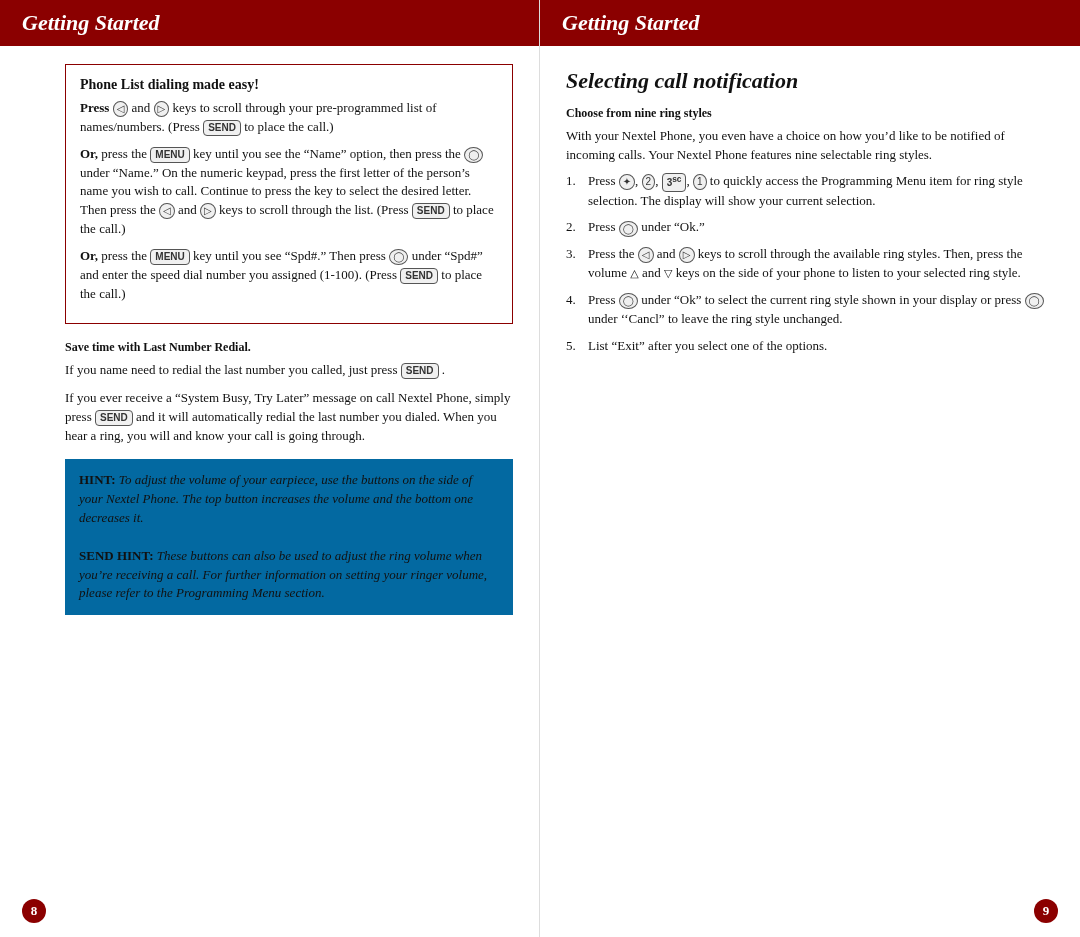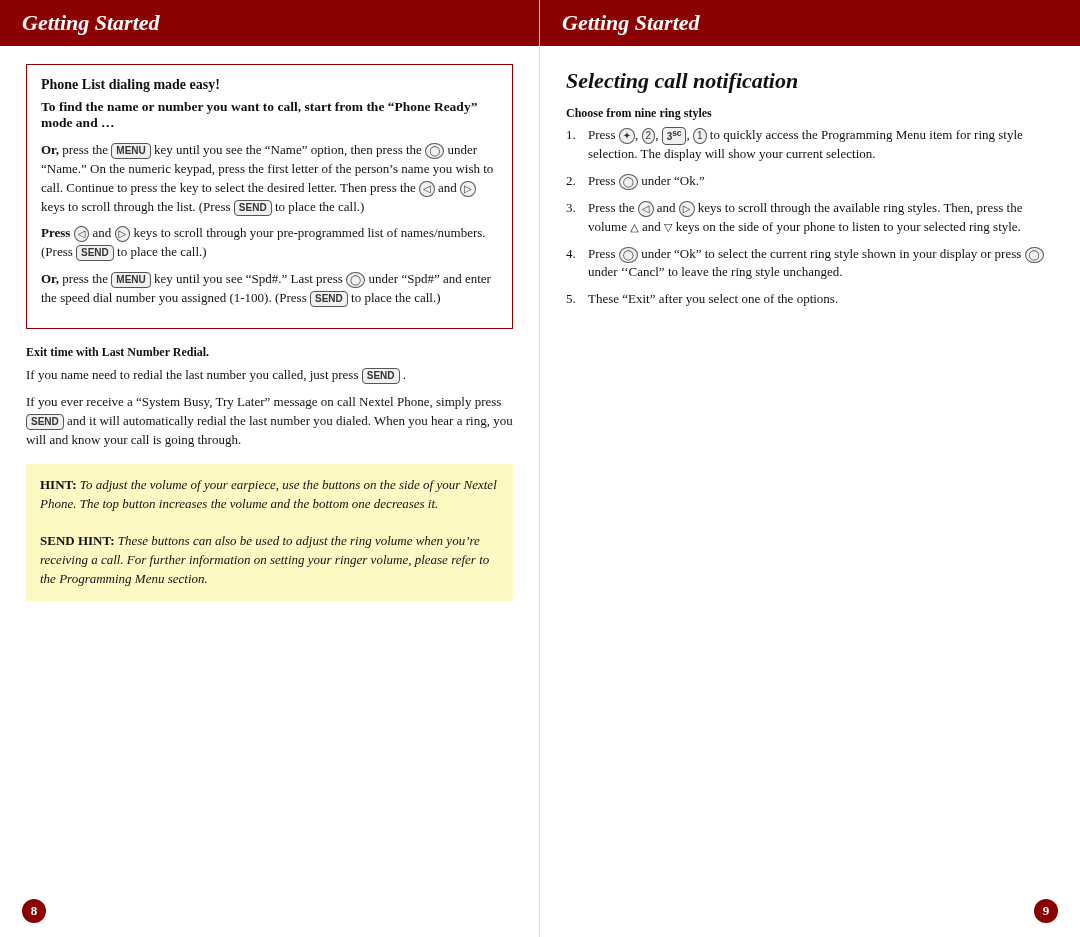--- a/index.html
+++ b/index.html
@@ -47,20 +47,21 @@
       font-size: 22px;
       font-weight: bold;
       font-family: Georgia, serif;
     }
 
     
     .page-content {
       padding: 18px 26px;
       flex: 1;
       overflow: hidden;
+      margin-left: 39px;
     }
 
     
     .phone-list-box {
       border: 1.5px solid #8b0000;
       padding: 12px 14px;
       margin-bottom: 16px;
     }
 
     .phone-list-box .box-title {
@@ -123,21 +124,21 @@
 
     
     .body-para {
       margin-bottom: 8px;
       line-height: 1.48;
       font-size: 13px;
     }
 
     
     .hint-box {
-      background: #fef9c3;
+      background: #0369a1;
       border: none;
       padding: 12px 14px;
       margin-top: 14px;
       font-style: italic;
       font-size: 13px;
       line-height: 1.45;
     }
 
     .hint-box strong {
       font-style: normal;
@@ -211,49 +212,48 @@
 
 <div class="page-container">
 
   <div class="left-page">
     <div class="page-header">Getting Started</div>
 
     <div class="page-content">
 
       <div class="phone-list-box">
         <div class="box-title">Phone List dialing made easy!</div>
-        <div class="box-subtitle">To find the name or number you want to call, start from the “Phone Ready” mode and …</div>
+
+        <p class="body-para">
+          <strong>Press</strong>
+          <span> </span><span class="btn-icon-round">◁</span>
+          <span> and </span><span class="btn-icon-round">▷</span>
+          <span> keys to scroll through your pre-programmed list of names/numbers. (Press </span><span class="btn-icon">SEND</span><span> to place the call.)</span>
+        </p>
 
         <p class="body-para">
           <strong>Or,</strong>
           <span> press the </span><span class="btn-icon">MENU</span>
           <span> key until you see the “Name” option, then press the </span><span class="btn-icon-round">◯</span>
           <span> under “Name.” On the numeric keypad, press the first letter of the person’s name you wish to call. Continue to press the key to select the desired letter.  Then press the </span><span class="btn-icon-round">◁</span>
           <span> and </span><span class="btn-icon-round">▷</span>
           <span> keys to scroll through the list. (Press </span><span class="btn-icon">SEND</span>
           <span> to place the call.)</span>
         </p>
 
         <p class="body-para">
-          <strong>Press</strong>
-          <span> </span><span class="btn-icon-round">◁</span>
-          <span> and </span><span class="btn-icon-round">▷</span>
-          <span> keys to scroll through your pre-programmed list of names/numbers. (Press </span><span class="btn-icon">SEND</span><span> to place the call.)</span>
-        </p>
-
-        <p class="body-para">
           <strong>Or,</strong>
           <span> press the </span><span class="btn-icon">MENU</span>
-          <span> key until you see “Spd#.”  Last press </span><span class="btn-icon-round">◯</span>
+          <span> key until you see “Spd#.”  Then press </span><span class="btn-icon-round">◯</span>
           <span> under “Spd#” and enter the speed dial number you assigned (1-100).  (Press </span><span class="btn-icon">SEND</span>
           <span> to place the call.)</span>
         </p>
       </div>
 
-      <div class="section-header">Exit time with Last Number Redial.</div>
+      <div class="section-header">Save time with Last Number Redial.</div>
       <p class="body-para">
         <span>If you name need to redial the last number you called, just press </span><span class="btn-icon">SEND</span>
         <span> .</span>
       </p>
 
       <p class="body-para">
         <span>If you ever receive a “System Busy, Try Later” message on call Nextel Phone, simply press </span><span class="btn-icon">SEND</span>
         <span> and it will automatically redial the last number you dialed.  When you hear a ring, you will and know your call is going through.</span>
       </p>
 
@@ -270,20 +270,21 @@
     <div class="page-number page-number-left">8</div>
   </div>
 
   <div class="right-page">
     <div class="page-header">Getting Started</div>
 
     <div class="right-content">
       <div class="section-title">Selecting call notification</div>
 
       <div class="section-header">Choose from nine ring styles</div>
+      <p class="body-para">With your Nextel Phone, you even have a choice on how you’d like to be notified of incoming calls.  Your Nextel Phone features nine selectable ring styles.</p>
 
       <ol class="numbered-list">
 
         <li>
           <span class="num">1.</span>
           <span>Press <span class="btn-icon-round">✦</span>, <span class="btn-icon-round">2</span>, <span class="btn-icon">3<sup>sc</sup></span>, <span class="btn-icon-round">1</span> to quickly access the Programming Menu item for ring style selection. The display will show your current selection.</span>
         </li>
 
         <li>
           <span class="num">2.</span>
@@ -295,21 +296,21 @@
           <span>Press the <span class="btn-icon-round">◁</span> and <span class="btn-icon-round">▷</span> keys to scroll through the available ring styles.  Then, press the volume <span class="volume-icon">△</span> and <span class="volume-icon">▽</span> keys on the side of your phone to listen to your selected ring style.</span>
         </li>
 
         <li>
           <span class="num">4.</span>
           <span>Press <span class="btn-icon-round">◯</span> under “Ok” to select the current ring style shown in your display or press <span class="btn-icon-round">◯</span> under ‘‘Cancl” to leave the ring style unchanged.</span>
         </li>
 
         <li>
           <span class="num">5.</span>
-          <span>These “Exit” after you select one of the options.</span>
+          <span>List “Exit” after you select one of the options.</span>
         </li>
 
       </ol>
     </div>
 
     <div class="page-number page-number-right">9</div>
   </div>
 
 </div>
 

